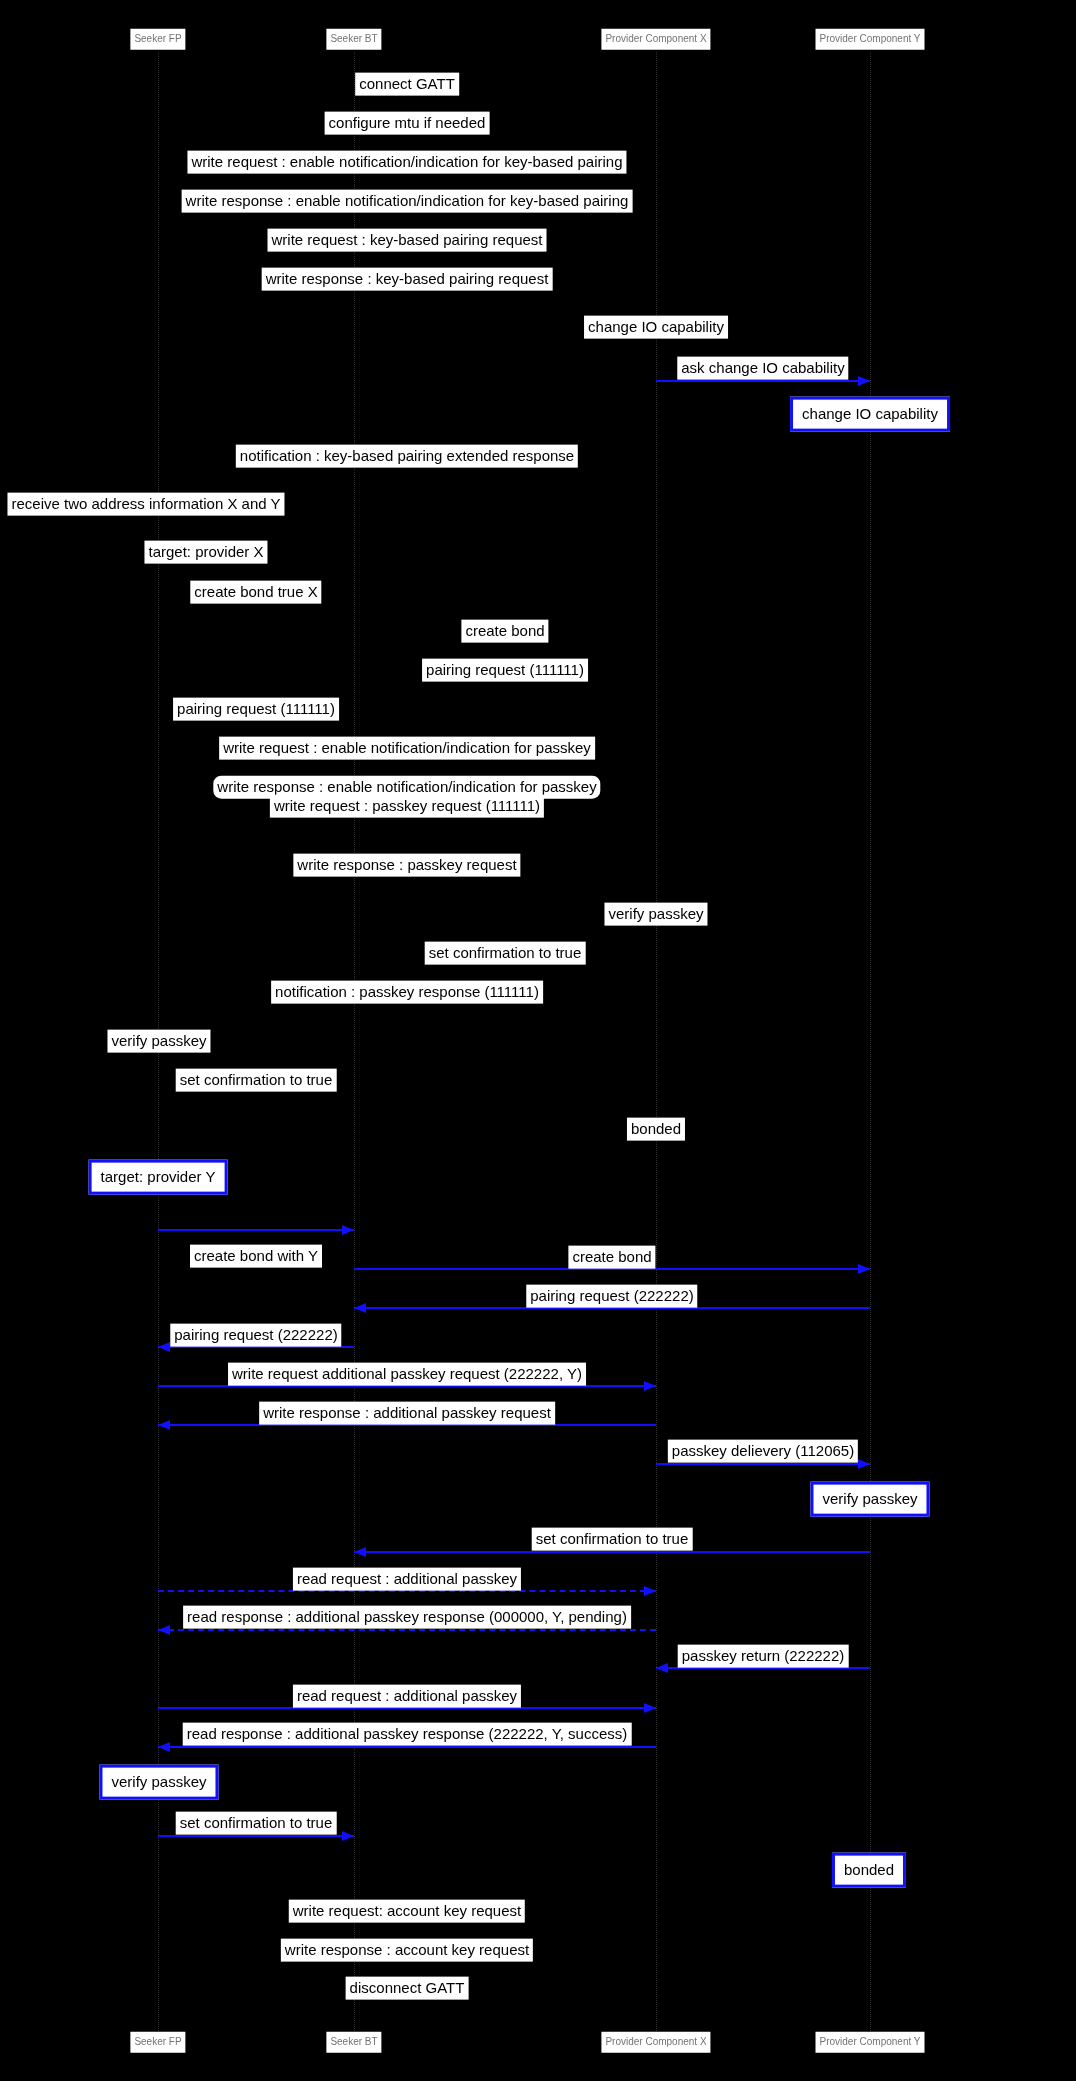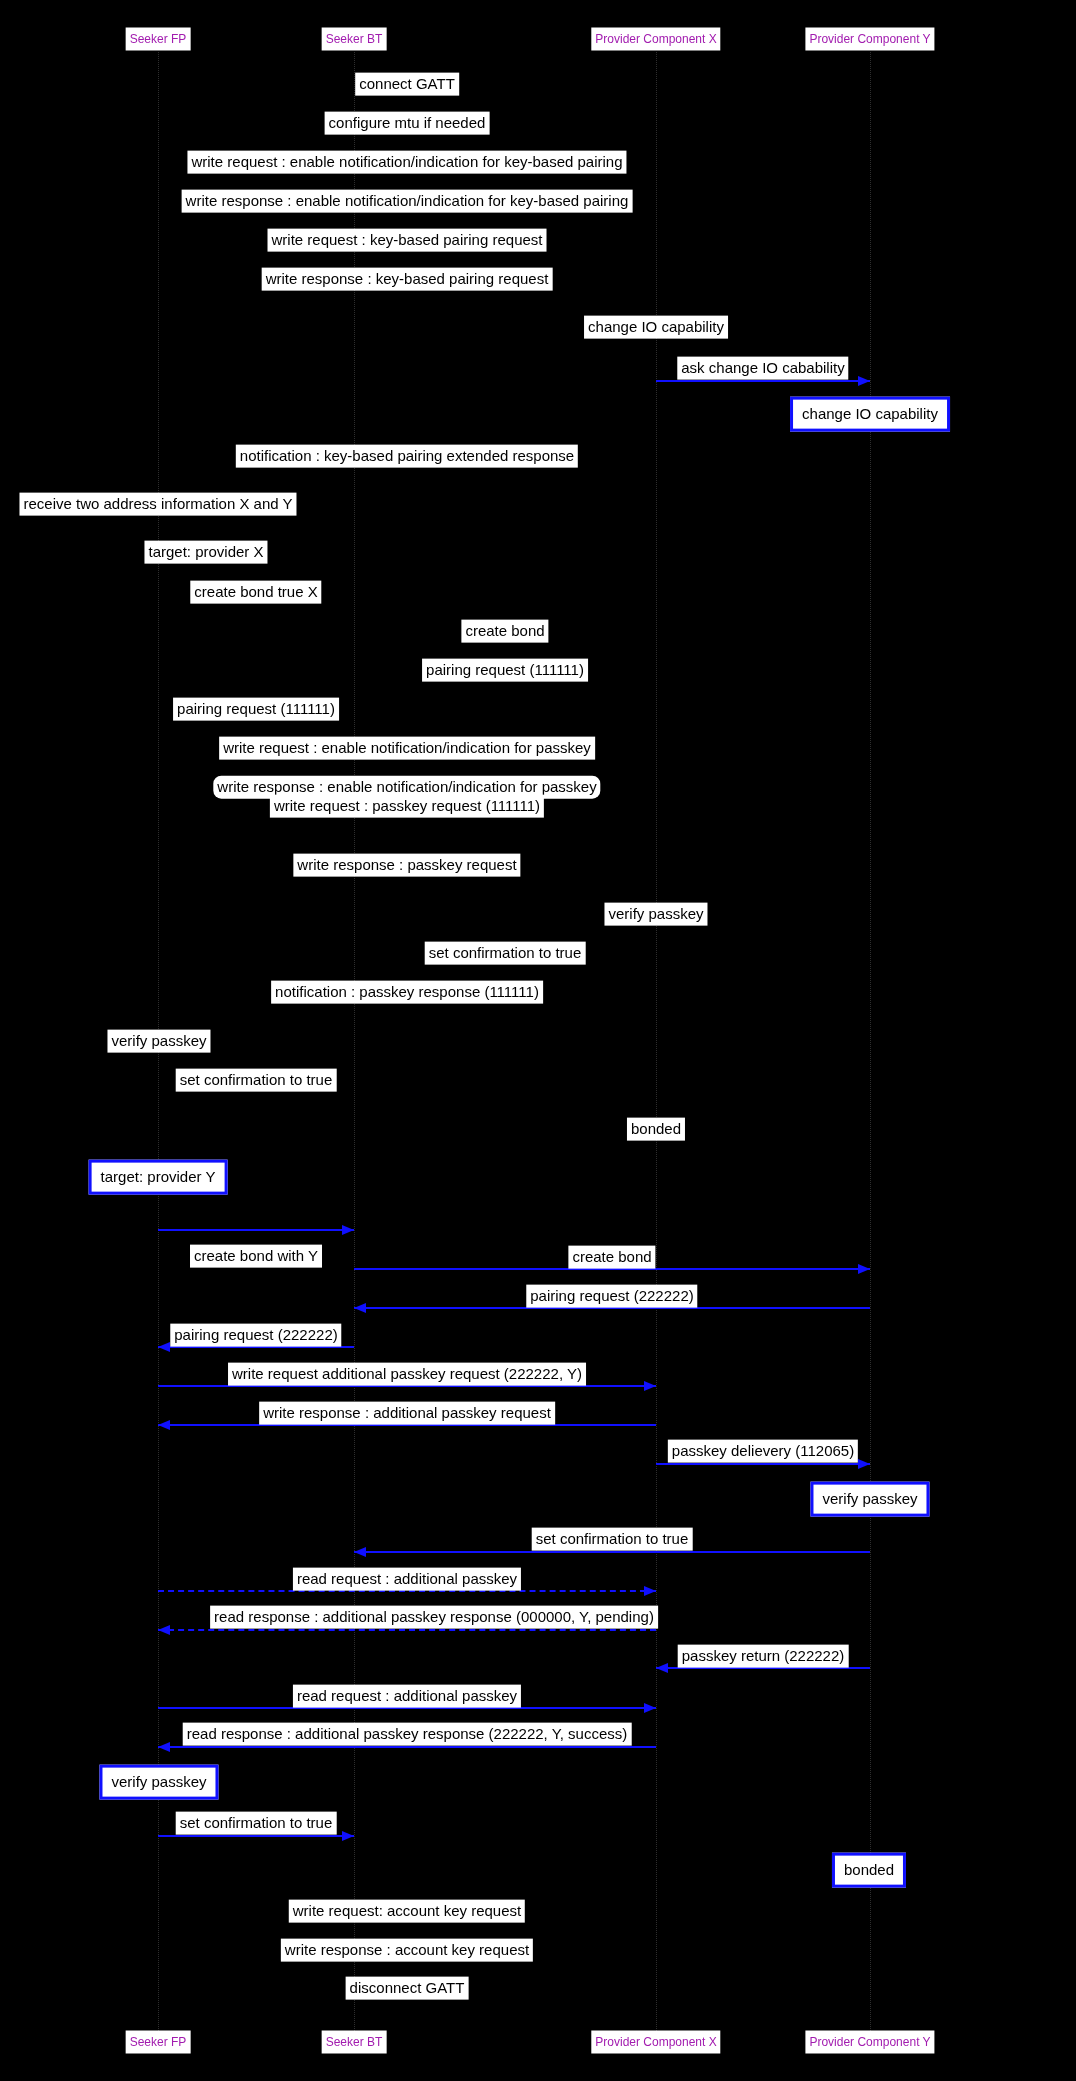--- a/index.html
+++ b/index.html
@@ -10,22 +10,22 @@
     overflow:hidden;
     font-family:"Liberation Sans", sans-serif;
   }
   .lifeline{
     position:absolute;top:52px;bottom:48px;width:0;
     border-left:1px dotted #2e2e2e;
     z-index:1;
   }
   .participant{
     position:absolute;transform:translate(-50%,-50%);
-    background:#fff;color:#a21caf;
-    font-size:12px;line-height:1.25;
+    background:#fff;color:#737373;
+    font-size:10px;line-height:1.25;
     padding:4px 4px;white-space:nowrap;
     z-index:5;
   }
   .msg-label{
     position:absolute;transform:translate(-50%,-50%);
     background:#fff;color:#000;
     font-size:15px;line-height:1.25;
     padding:2px 4px;white-space:nowrap;
     z-index:4;
   }
@@ -69,21 +69,21 @@
     <div class="msg-label" style="left: 407px; top: 201px;">write response : enable notification/indication for key-based pairing</div>
     <div class="msg-label" style="left: 407px; top: 162px;">write request : enable notification/indication for key-based pairing</div>
     <div class="msg-label" style="left: 407px; top: 240px;">write request : key-based pairing request</div>
     <div class="msg-label" style="left: 407px; top: 279px;">write response : key-based pairing request</div>
     <div class="msg-label" style="left: 656px; top: 327px;">change IO capability</div>
     <div class="msg-label" style="left: 763px; top: 368px;">ask change IO cabability</div>
     <div class="arrow-line solid" style="left: 656px; top: 380px; width: 214px; border-top-color: rgb(16, 16, 255);"></div>
     <div class="arrow-head" style="top: 376px; left: 858px; border-left: 12px solid rgb(16, 16, 255);"></div>
     <div class="msg-note" style="left: 870px; top: 414px; border-color: rgb(16, 16, 255);">change IO capability</div>
     <div class="msg-label" style="left: 407px; top: 456px;">notification : key-based pairing extended response</div>
-    <div class="msg-label" style="left: 158px; top: 504px;">receive two address information X and Y</div>
+    <div class="msg-label" style="left: 146px; top: 504px;">receive two address information X and Y</div>
     <div class="msg-label" style="left: 158px; top: 552px; margin-left: 48px;">target: provider X</div>
     <div class="msg-label" style="left: 256px; top: 592px;">create bond true X</div>
     <div class="msg-label" style="left: 505px; top: 631px;">create bond</div>
     <div class="msg-label" style="left: 505px; top: 670px;">pairing request (111111)</div>
     <div class="msg-label" style="left: 256px; top: 709px;">pairing request (111111)</div>
     <div class="msg-label" style="left: 407px; top: 748px;">write request : enable notification/indication for passkey</div>
     <div class="msg-label" style="left: 407px; top: 787px; border-radius: 8px;">write response : enable notification/indication for passkey</div>
     <div class="msg-label" style="left: 407px; top: 806px;">write request : passkey request (111111)</div>
     <div class="msg-label" style="left: 407px; top: 865px;">write response : passkey request</div>
     <div class="msg-label" style="left: 656px; top: 914px;">verify passkey</div>
@@ -114,21 +114,21 @@
     <div class="msg-label" style="left: 763px; top: 1451px;">passkey delievery (112065)</div>
     <div class="arrow-line solid" style="left: 656px; top: 1463px; width: 214px; border-top-color: rgb(16, 16, 255);"></div>
     <div class="arrow-head" style="top: 1459px; left: 858px; border-left: 12px solid rgb(16, 16, 255);"></div>
     <div class="msg-note" style="left: 870px; top: 1499px; border-color: rgb(16, 16, 255);">verify passkey</div>
     <div class="msg-label" style="left: 612px; top: 1539px;">set confirmation to true</div>
     <div class="arrow-line solid" style="left: 354px; top: 1551px; width: 516px; border-top-color: rgb(16, 16, 255);"></div>
     <div class="arrow-head" style="top: 1547px; left: 354px; border-right: 12px solid rgb(16, 16, 255);"></div>
     <div class="msg-label" style="left: 407px; top: 1579px;">read request : additional passkey</div>
     <div class="arrow-line dashed" style="left: 158px; top: 1590px; width: 498px; border-top-color: rgb(16, 16, 255);"></div>
     <div class="arrow-head" style="top: 1586px; left: 644px; border-left: 12px solid rgb(16, 16, 255);"></div>
-    <div class="msg-label" style="left: 407px; top: 1617px; margin-left: 27px;">read response : additional passkey response (000000, Y, pending)</div>
+    <div class="msg-label" style="left: 407px; top: 1617px;">read response : additional passkey response (000000, Y, pending)</div>
     <div class="arrow-line dashed" style="left: 158px; top: 1629px; width: 498px; border-top-color: rgb(16, 16, 255);"></div>
     <div class="arrow-head" style="top: 1625px; left: 158px; border-right: 12px solid rgb(16, 16, 255);"></div>
     <div class="msg-label" style="left: 763px; top: 1656px;">passkey return (222222)</div>
     <div class="arrow-line solid" style="left: 656px; top: 1667px; width: 214px; border-top-color: rgb(16, 16, 255);"></div>
     <div class="arrow-head" style="top: 1663px; left: 656px; border-right: 12px solid rgb(16, 16, 255);"></div>
     <div class="msg-label" style="left: 407px; top: 1696px;">read request : additional passkey</div>
     <div class="arrow-line solid" style="left: 158px; top: 1707px; width: 498px; border-top-color: rgb(16, 16, 255);"></div>
     <div class="arrow-head" style="top: 1703px; left: 644px; border-left: 12px solid rgb(16, 16, 255);"></div>
     <div class="msg-label" style="left: 407px; top: 1734px;">read response : additional passkey response (222222, Y, success)</div>
     <div class="arrow-line solid" style="left: 158px; top: 1746px; width: 498px; border-top-color: rgb(16, 16, 255);"></div>

